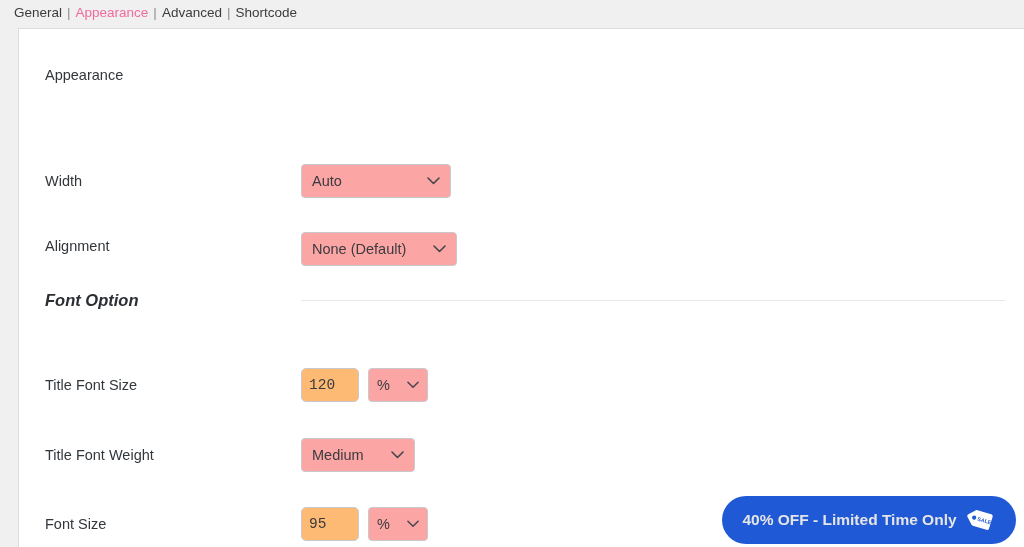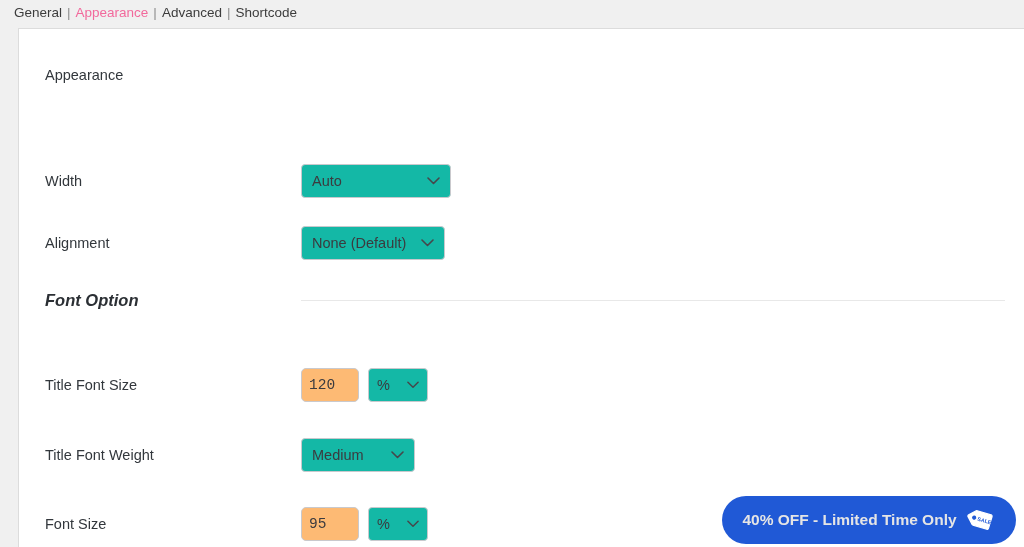--- a/index.html
+++ b/index.html
@@ -84,41 +84,41 @@
     display: flex;
     align-items: center;
     gap: 9px;
   }
 
   
   .select {
     position: relative;
     display: inline-flex;
     align-items: center;
-    background: #14b8a6;
+    background: #fca5a5;
     border: 1px solid #c9c9cd;
     border-radius: 4px;
     box-sizing: border-box;
     height: 34px;
     padding: 0 10px;
     cursor: pointer;
   }
   .select .select-text {
     font-size: 14.5px;
     color: #3b3b3f;
     white-space: nowrap;
   }
   .select .chev {
     margin-left: auto;
     padding-left: 12px;
     display: inline-flex;
     align-items: center;
   }
   .select.w-width { width: 150px; }
-  .select.w-align { width: 144px; }
+  .select.w-align { width: 156px; margin-top: 6px; }
   .select.w-weight { width: 114px; }
   .select.w-unit { width: 60px; padding: 0 8px; }
   .select.w-unit .chev { padding-left: 8px; }
 
   
   .numinput {
     width: 58px;
     height: 34px;
     box-sizing: border-box;
     border: 1px solid #c9c9cd;

